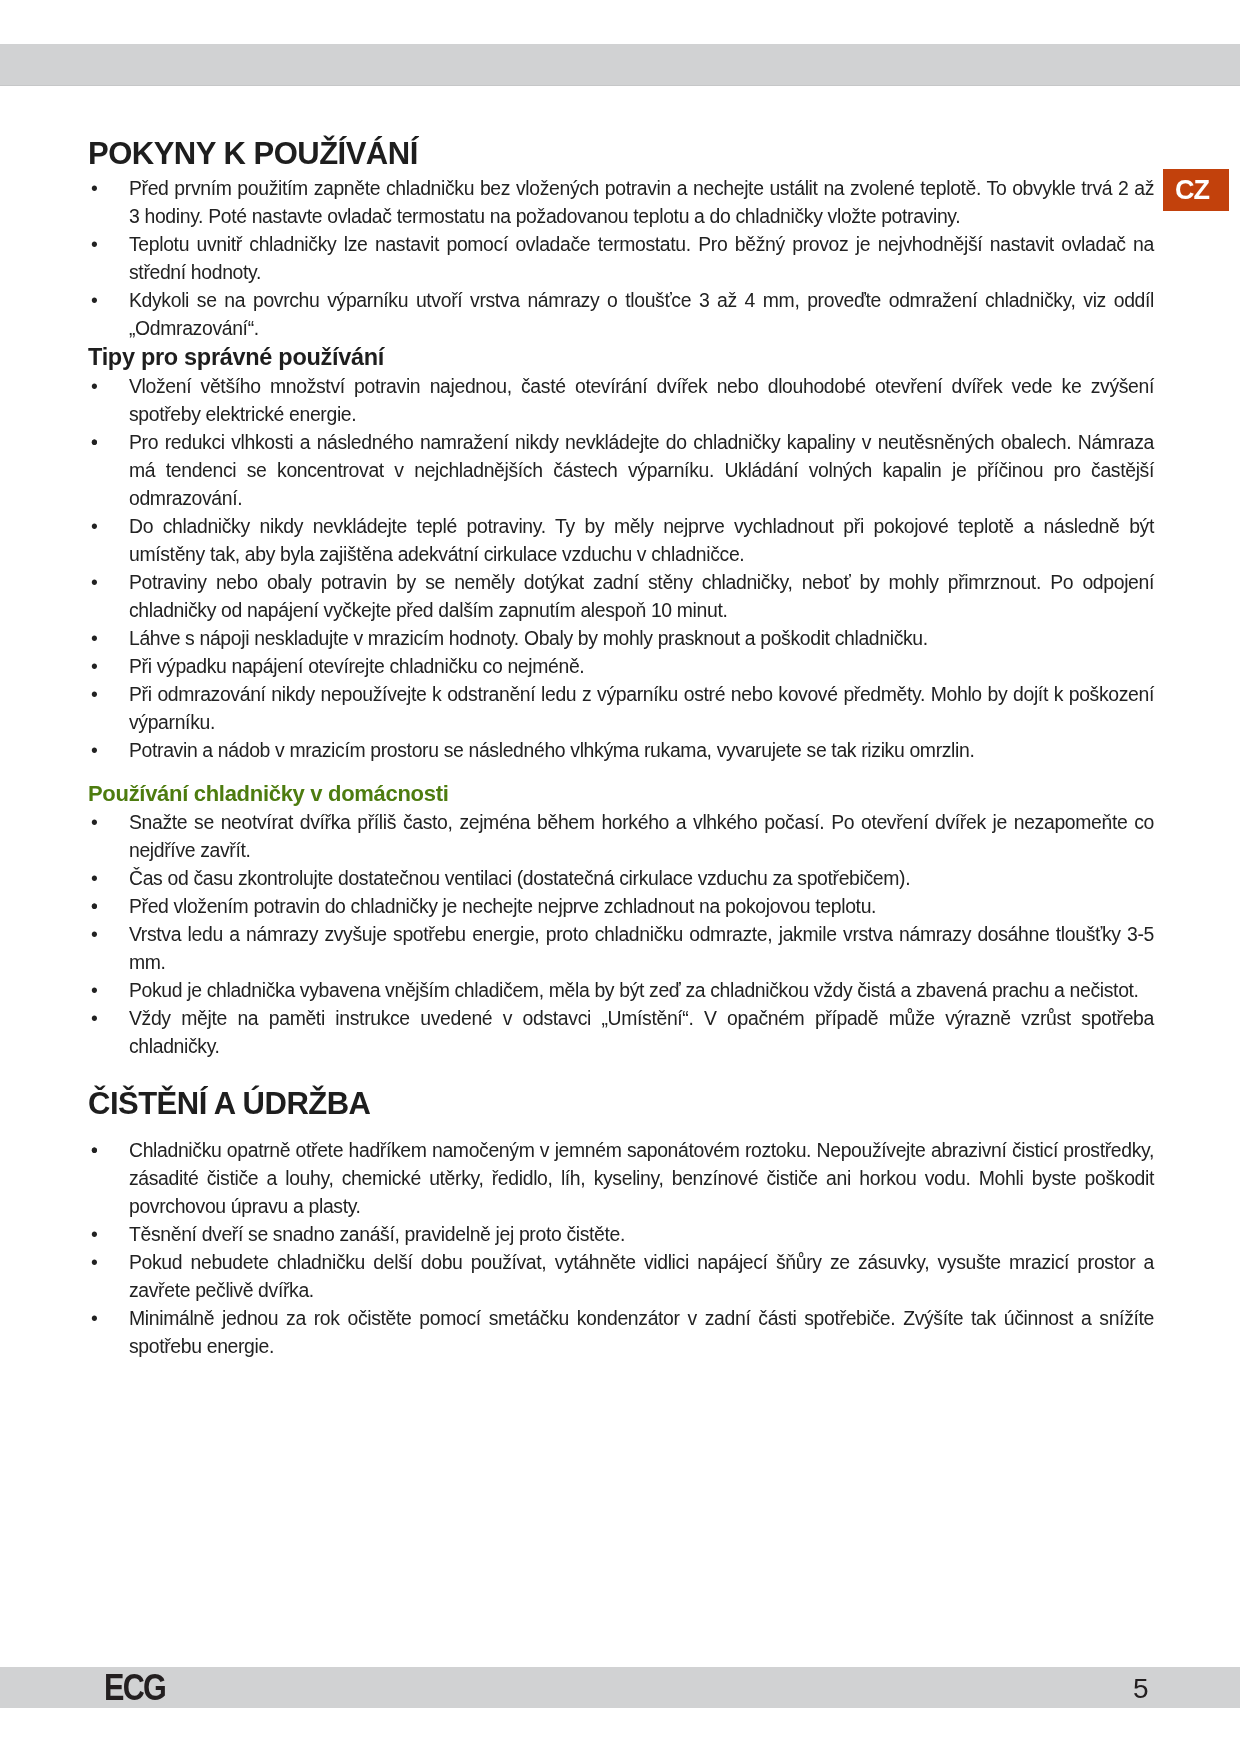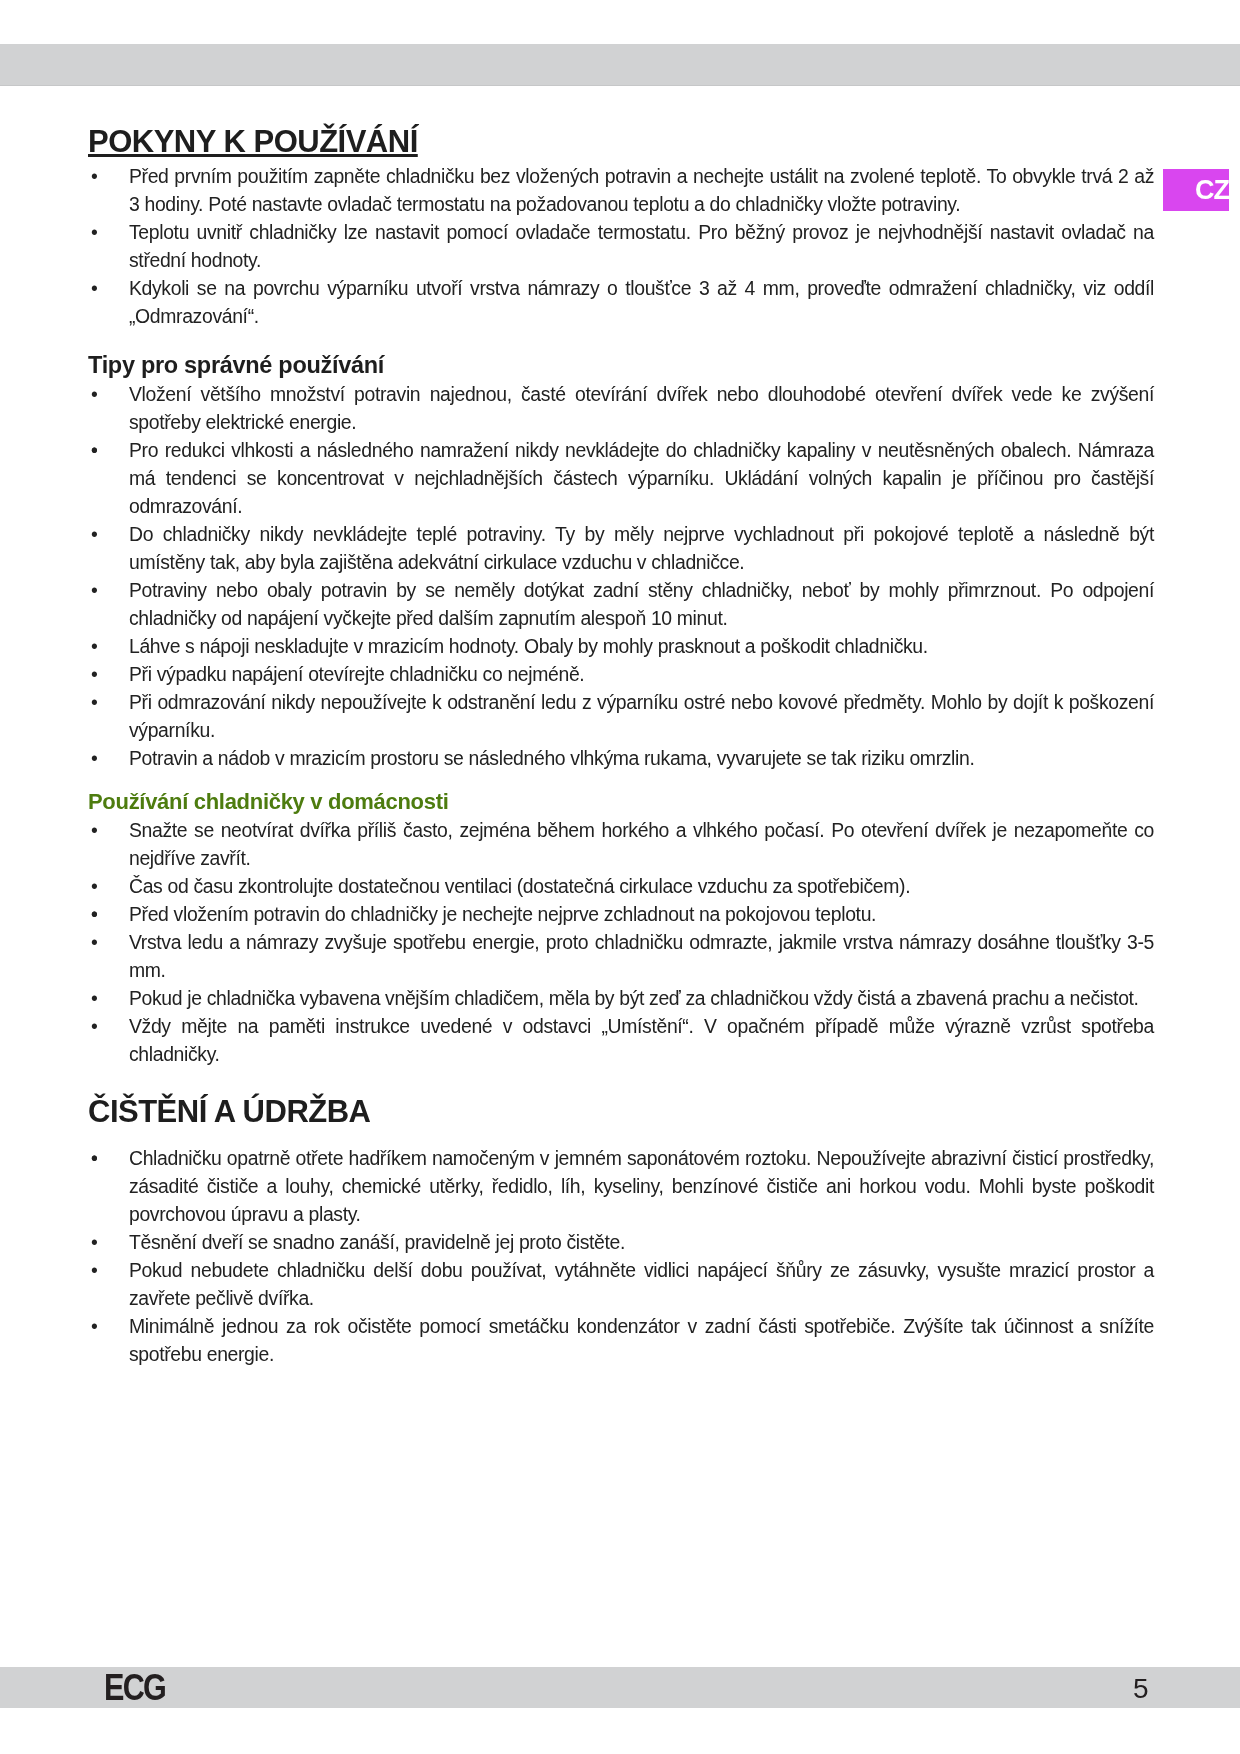--- a/index.html
+++ b/index.html
@@ -1,33 +1,33 @@
 <!DOCTYPE html>
 <html><head>
   <meta charset="utf-8">
   <style>
     html, body { margin: 0; padding: 0; background: #ffffff; }
     body { width: 1240px; height: 1754px; position: relative; overflow: hidden;
            font-family: "Liberation Sans", "DejaVu Sans", sans-serif; color: #1e1e1e; }
     .top-bar { position: absolute; left: 0; top: 44px; width: 1240px; height: 41px;
                background: #d1d2d3; border-bottom: 1px solid #c6c7c8; }
     .lang-tab { position: absolute; left: 1163px; top: 169px; width: 66px; height: 42px;
-                background: #d946ef; color: #ffffff; font-weight: bold; font-size: 27px;
-                line-height: 42px; text-indent: 12px; letter-spacing: -1px; text-align: right; }
+                background: #c2410c; color: #ffffff; font-weight: bold; font-size: 27px;
+                line-height: 42px; text-indent: 12px; letter-spacing: -1px; }
     .content { position: absolute; left: 88px; top: 118px; width: 1066px; }
     h1 { margin: 0; font-size: 31px; font-weight: bold; letter-spacing: -0.5px; color: #1e1e1e; line-height: 40px; }
     h2 { margin: 0; font-size: 23.5px; font-weight: bold; letter-spacing: -0.3px; color: #1e1e1e; line-height: 30px; }
     h3 { margin: 0; font-size: 22px; font-weight: bold; letter-spacing: -0.3px; color: #4d7c0f; line-height: 28px; }
     ul { list-style: none; margin: 0; padding: 0; }
     li { position: relative; padding-left: 41px; font-size: 19.4px; line-height: 28px;
          text-align: justify; color: #222; letter-spacing: -0.35px; }
     li .bullet { position: absolute; left: 3px; top: 0; }
-    .sec1-title { margin-top: 4px; text-decoration: underline; }
+    .sec1-title { margin-top: 16px; }
     .sub1 { margin-top: 32px; }
-    .sub2 { margin-top: 20px; }
+    .sub2 { }
     .sub3 { margin-top: 16px; }
     .sec2-title { margin-top: 24px; margin-bottom: 12px; }
     .footer-bar { position: absolute; left: 0; top: 1667px; width: 1240px; height: 41px;
                   background: #d1d2d3; }
     .logo { position: absolute; left: 104px; top: 1667px; height: 41px; line-height: 41px;
             font-size: 36px; font-weight: bold; color: #231f20; letter-spacing: -2px; transform: scaleX(0.85); transform-origin: left center; }
     .page-num { position: absolute; left: 1133px; top: 1667px; height: 41px; line-height: 43px;
                 font-size: 28px; color: #231f20; }
   </style>
 </head>

